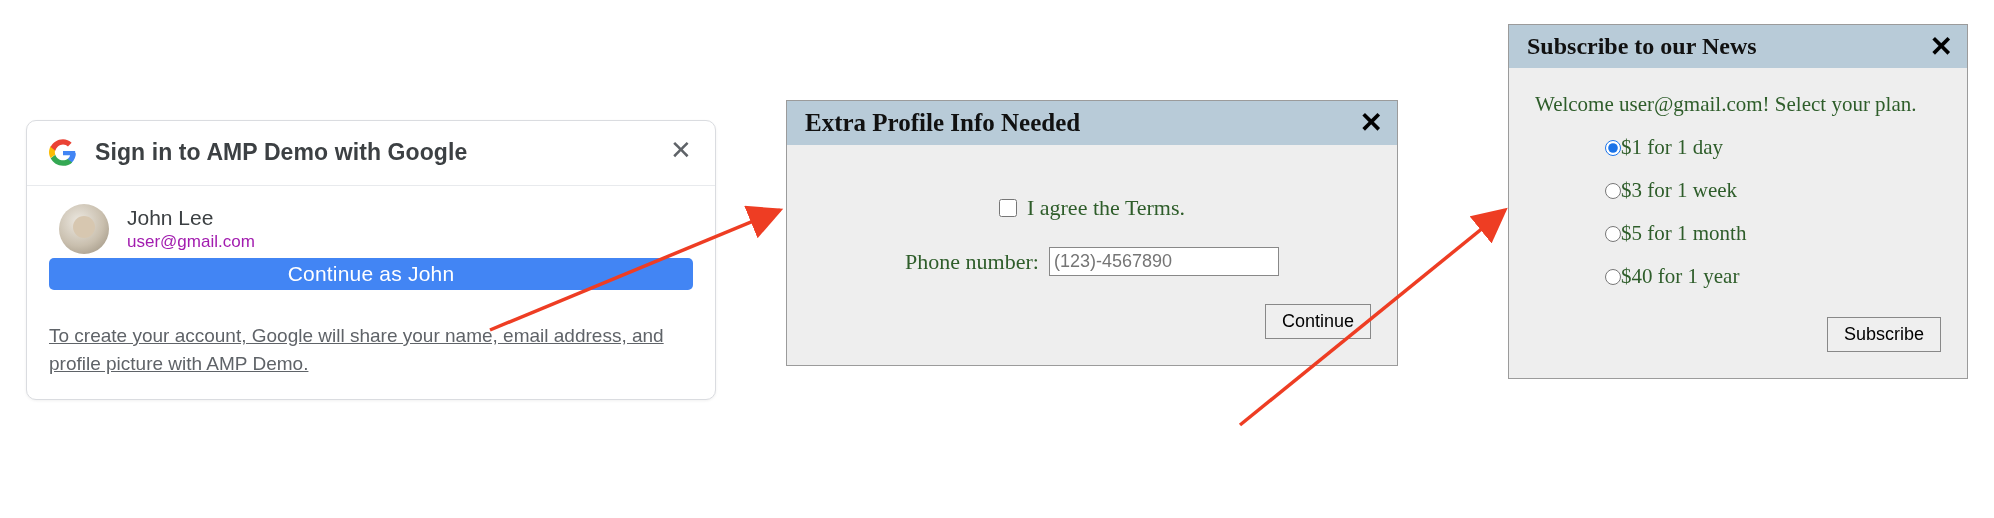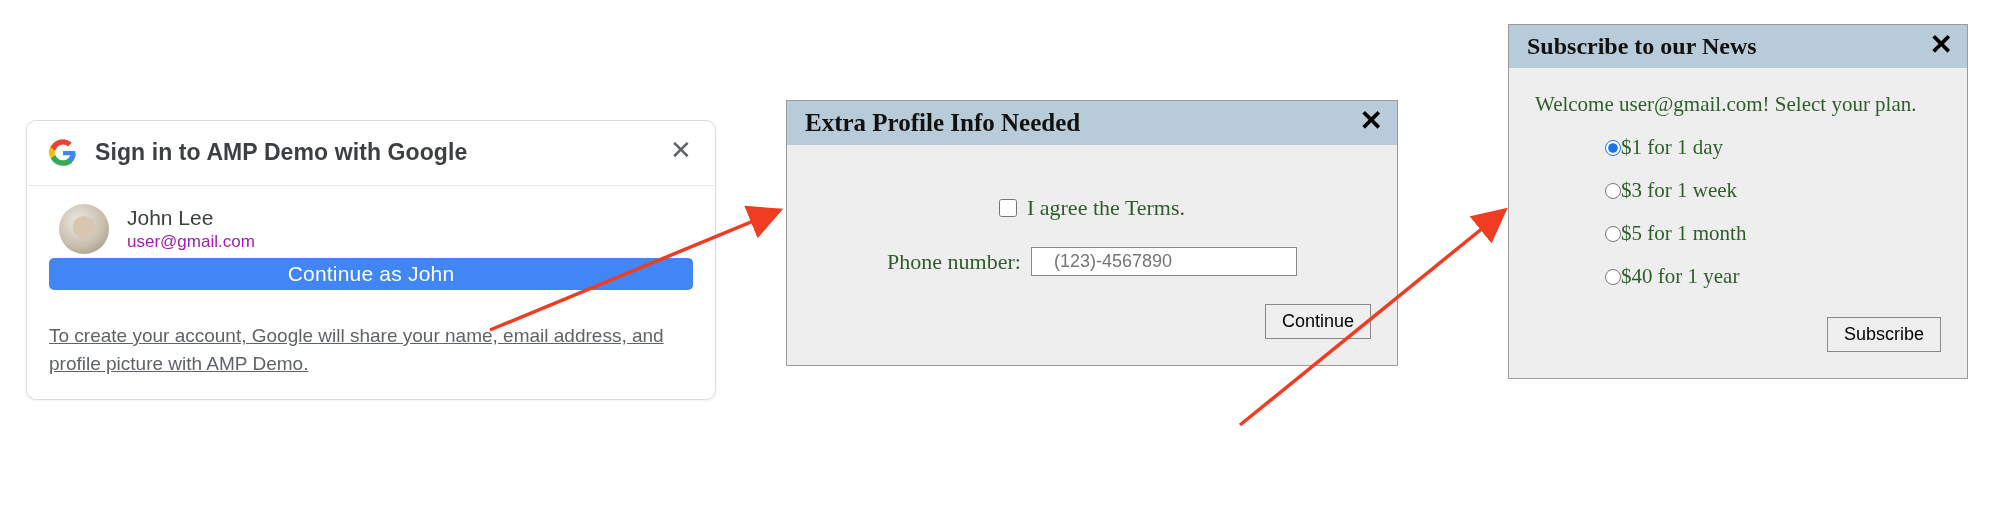--- a/index.html
+++ b/index.html
@@ -119,21 +119,21 @@
     }
     .modal.subscribe {
       left: 1508px;
       top: 24px;
       width: 460px;
     }
     .m-header {
       background: #b8cbd8;
       padding: 8px 14px 8px 18px;
       display: flex;
-      align-items: flex-start;
+      align-items: center;
     }
     .m-title {
       flex: 1 1 auto;
       font-family: Georgia, 'Times New Roman', serif;
       font-weight: bold;
       font-size: 25px;
       color: #111;
     }
     .m-title.small { font-size: 24px; }
     .m-close {
@@ -168,22 +168,22 @@
       margin-top: 26px;
       justify-content: center;
     }
     .m-row input[type="checkbox"] {
       width: 18px;
       height: 18px;
     }
     .m-row input[type="text"] {
       font-family: Arial, sans-serif;
       font-size: 18px;
-      padding: 3px 22px;
-      width: 266px;
+      padding: 3px 4px;
+      width: 230px;
       border: 1px solid #888;
       background: #fff;
       color: #777;
     }
     .m-footer {
       display: flex;
       justify-content: flex-end;
       margin-top: 28px;
     }
     .m-button {

